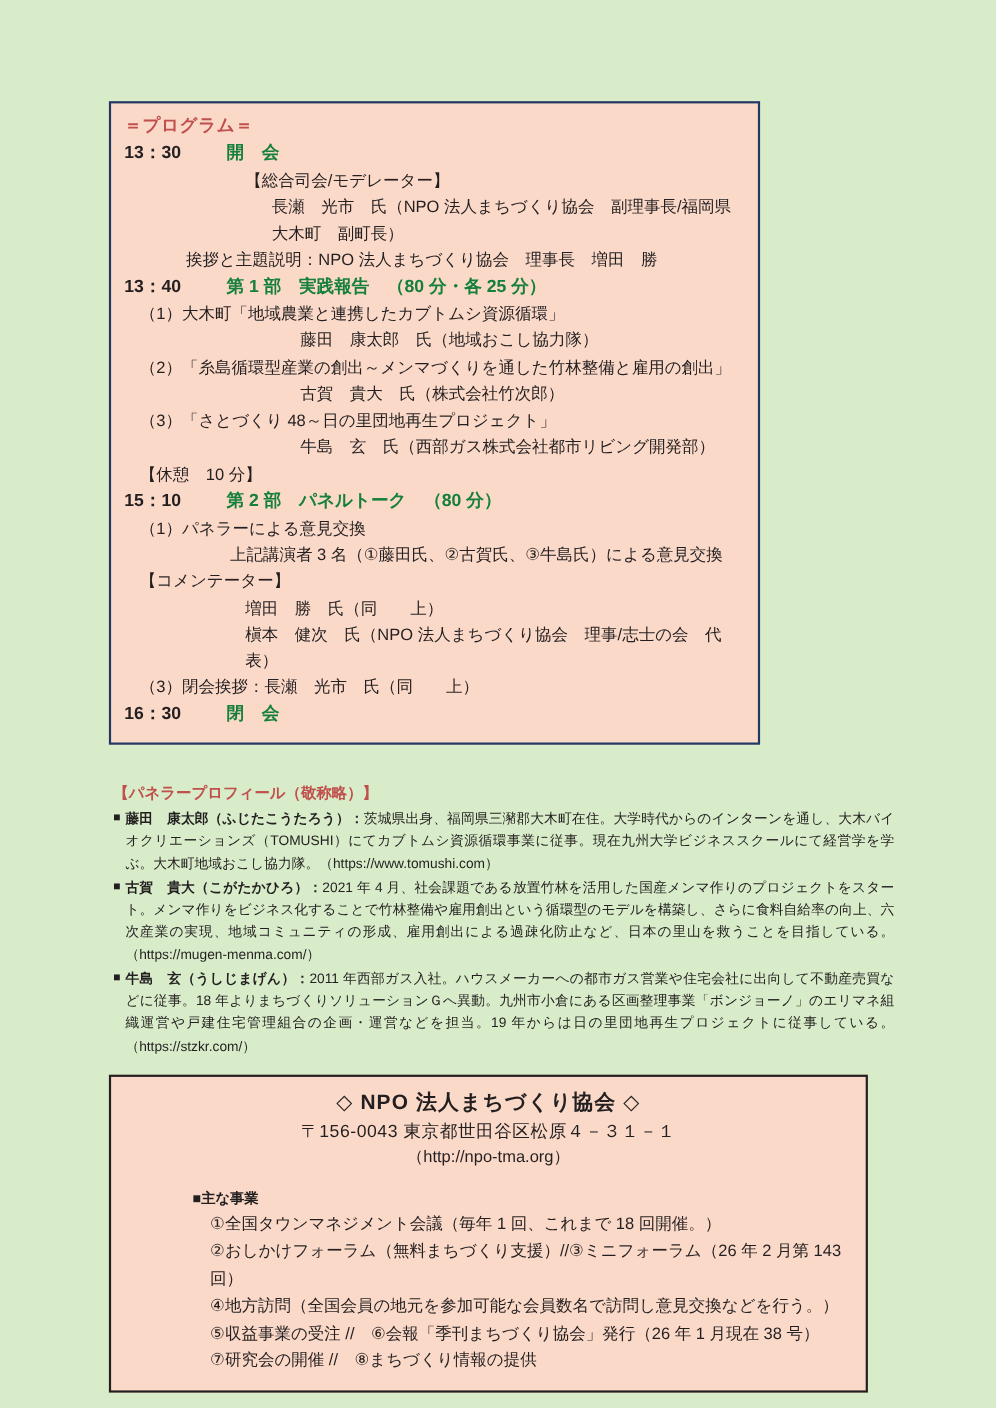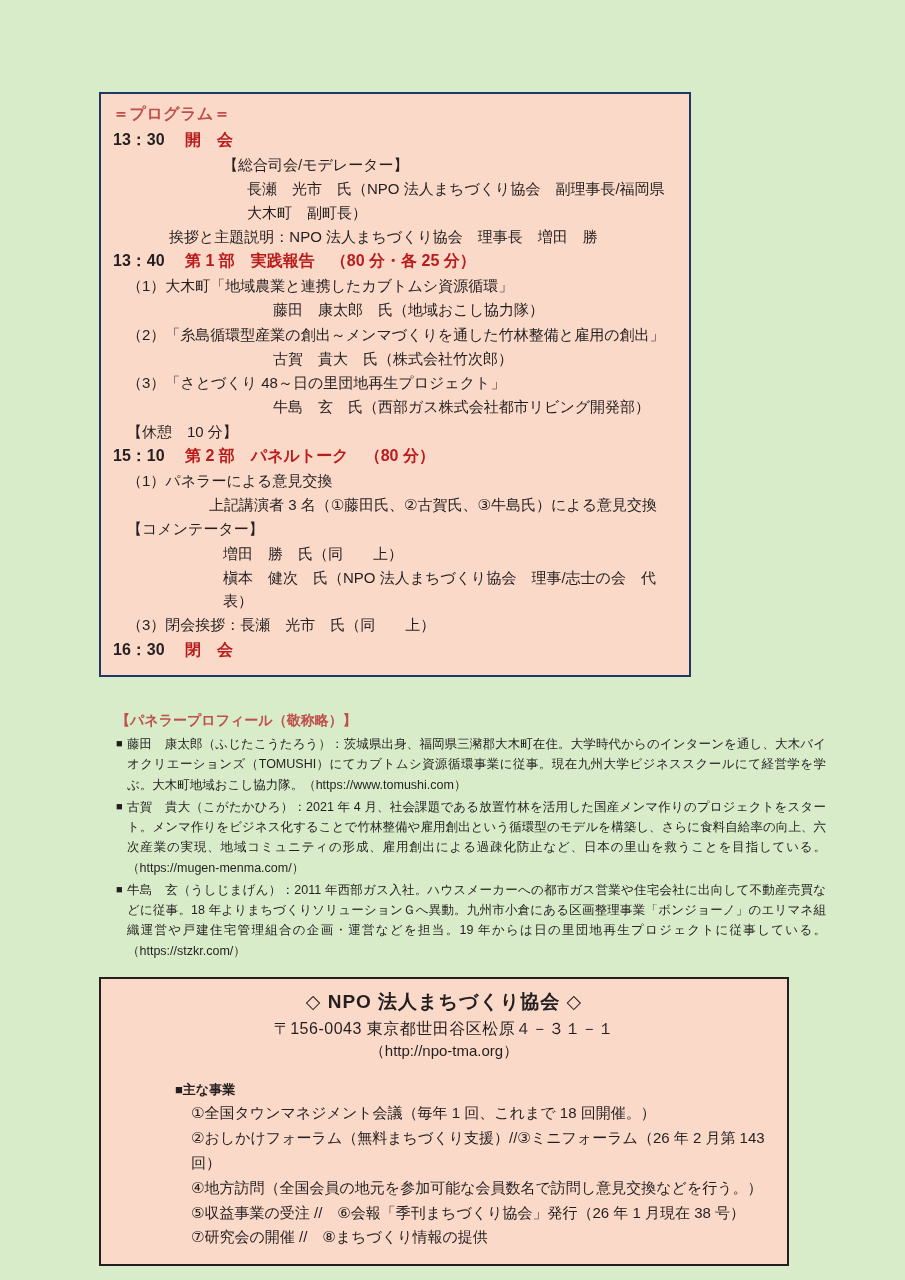--- a/index.html
+++ b/index.html
@@ -47,40 +47,41 @@
   }
   .prog-time {
     width: 72px;
     flex: 0 0 72px;
     font-size: 16px;
     font-weight: bold;
     color: #231f20;
     letter-spacing: 0px;
   }
   .prog-head {
-    color: #b91c1c;
-    font-size: 16px;
-    font-weight: bold;
+    color: #15803d;
+    font-size: 16px;
+    font-weight: bold;
+    margin-left: 21px;
   }
   .prog-line {
     font-size: 15px;
     line-height: 1.55;
     margin-bottom: 1px;
   }
   .ind-1 { padding-left: 14px; }
   .ind-2 { padding-left: 56px; }
   .ind-3 { padding-left: 110px; }
   .ind-4 { padding-left: 134px; }
   .ind-5 { padding-left: 160px; }
   .ind-9 { padding-left: 96px; }
 
   
   .profile-section {
     position: absolute;
-    left: 116px;
+    left: 103px;
     top: 712px;
     width: 710px;
   }
   .profile-title {
     color: #c0504d;
     font-size: 14px;
     font-weight: bold;
     margin-bottom: 4px;
   }
   .profile-item {
@@ -92,21 +93,21 @@
   .profile-marker {
     flex: 0 0 11px;
     font-size: 11px;
     line-height: 1.75;
   }
   .profile-body {
     flex: 1 1 auto;
     text-align: justify;
   }
   .profile-name {
-    font-weight: normal;
+    font-weight: bold;
   }
 
   
   .npo-box {
     position: absolute;
     left: 99px;
     top: 977px;
     width: 690px;
     box-sizing: border-box;
     background: #fbd9c8;

